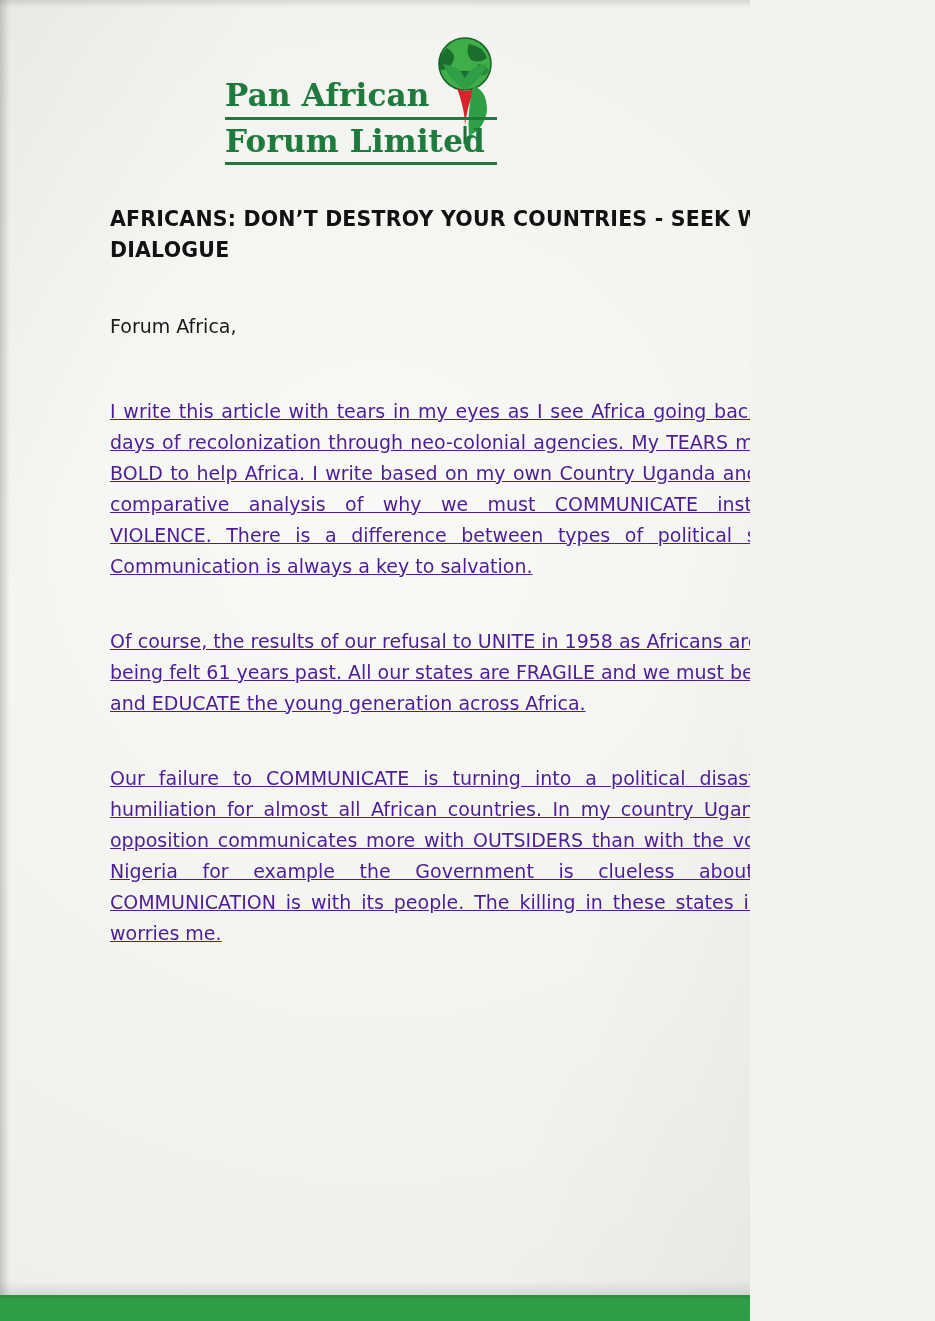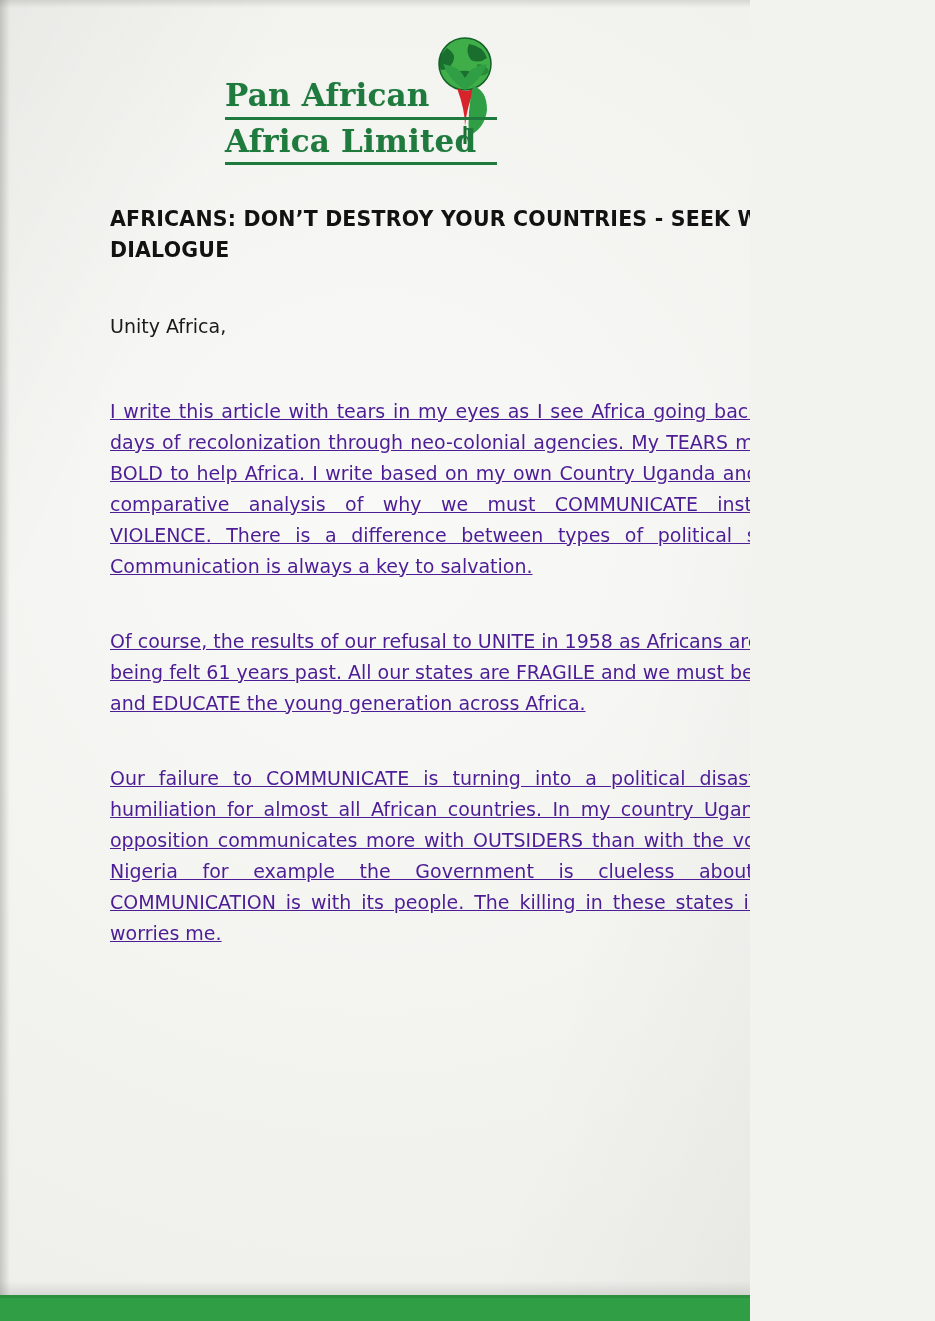--- a/index.html
+++ b/index.html
@@ -183,28 +183,28 @@
           <path d="M48 56 q16 -10 22 -26 q-16 2 -22 14 z" fill="#2f9e45"></path>
 
           <path d="M40 54 q8 22 8 38 q2 -20 10 -38 q-9 6 -18 0 z" fill="#d8232a"></path>
 
           <path d="M56 52 q14 4 14 24 q-2 18 -18 26 q-2 -24 4 -50 z" fill="#2f9e45"></path>
           <path d="M48 92 q0 10 0 18" stroke="#1b6f2e" stroke-width="3" fill="none"></path>
         </svg>
       </div>
       <div class="logo-text">
         <span class="logo-line1">Pan African</span>
-        <span class="logo-line2">Africa Limited</span>
+        <span class="logo-line2">Forum Limited</span>
       </div>
     </div>
   </div>
 
   <div class="doc-body">
     <h1 class="doc-title">AFRICANS: DON’T DESTROY YOUR COUNTRIES - SEEK WIDER DIALOGUE</h1>
-    <p class="salutation">Unity Africa,</p>
+    <p class="salutation">Forum Africa,</p>
     <p class="para">I write this article with tears in my eyes as I see Africa going back to the days of recolonization through neo-colonial agencies. My TEARS make me BOLD to help Africa. I write based on my own Country Uganda and give a comparative analysis of why we must COMMUNICATE instead of VIOLENCE. There is a difference between types of political science-Communication is always a key to salvation.</p>
     <p class="para left">Of course, the results of our refusal to UNITE in 1958 as Africans are now being felt 61 years past. All our states are FRAGILE and we must be BOLD and EDUCATE the young generation across Africa.</p>
     <p class="para">Our failure to COMMUNICATE is turning into a political disaster and humiliation for almost all African countries. In my country Uganda, the opposition communicates more with OUTSIDERS than with the voters. In Nigeria for example the Government is clueless about what COMMUNICATION is with its people. The killing in these states in Africa worries me.</p>
   </div>
 
   <div class="footer-shadow"></div>
   <div class="footer-bar"></div>
 </div>
 
 </body></html>

